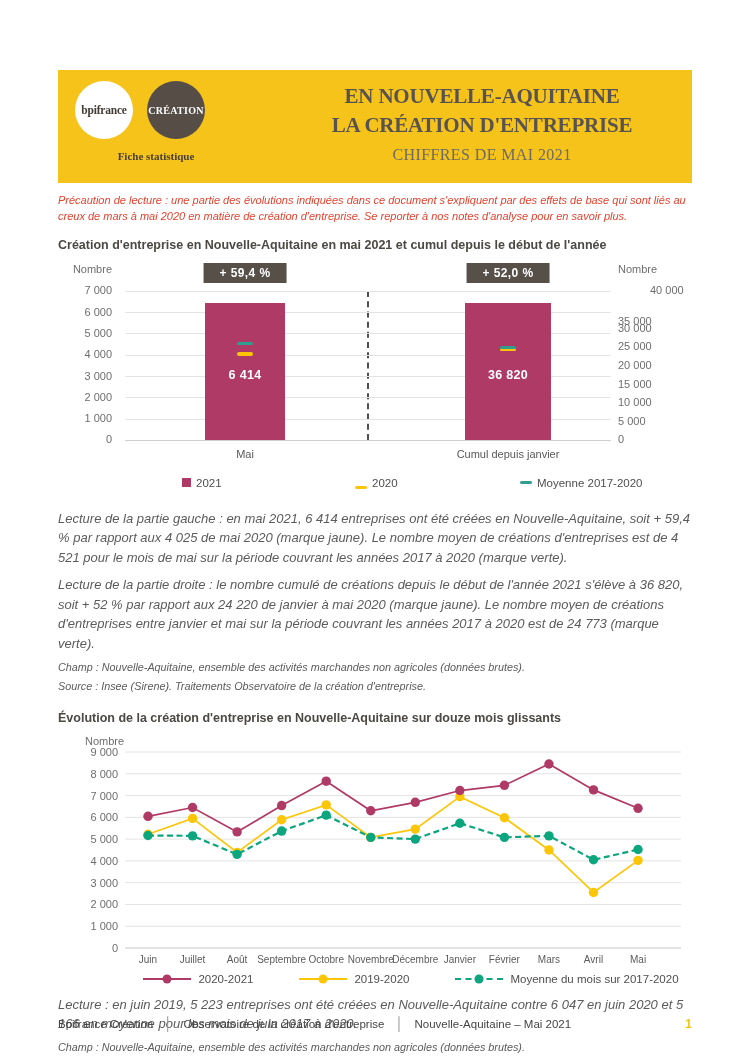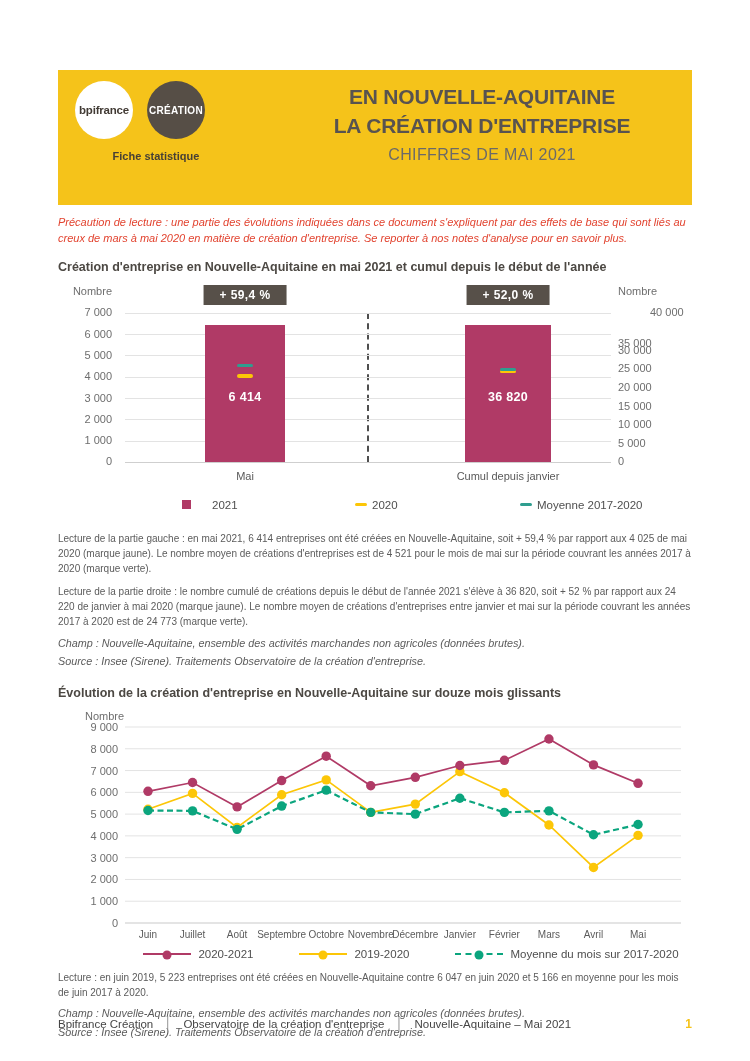--- a/index.html
+++ b/index.html
@@ -2,35 +2,35 @@
 <html style="--maroon: #B03A66; --yellow: #FCC607; --teal: #2F9E8F; --green: #0BA57E; --badge_bg: #575049; --header_yellow: #F5C31A; --logo_circle_dark: #564E46; --note_red: #E2432F; --heading_text: #4C4843; --body_text: #5B5B5B; --axis_text: #6E6E6E; --gridline: #E3E3E3; --footer_text: #454545;"><head>
 <meta charset="utf-8">
 <style>
   html,body{margin:0;padding:0;}
   body{width:750px;height:1061px;background:#fff;overflow:hidden;
        font-family:"Liberation Sans",sans-serif;-webkit-font-smoothing:antialiased;}
   .page{position:relative;width:750px;height:1061px;background:#fff;}
   .content{position:absolute;left:58px;top:70px;width:634px;}
 
   
-  .banner{position:relative;height:135px;background:var(--header_yellow);}
+  .banner{position:relative;height:113px;background:var(--header_yellow);font-family:Liberation Serif, serif;}
   .logo-wrap{position:absolute;left:17px;top:11px;width:162px;}
   .logo-row{display:flex;gap:14px;}
   .logo{width:58px;height:58px;border-radius:50%;display:flex;align-items:center;justify-content:center;font-weight:bold;}
   .logo-bpi{background:#fff;color:#423B35;font-size:11.5px;letter-spacing:-.2px;}
   .logo-creation{background:var(--logo_circle_dark);color:#fff;font-size:10px;letter-spacing:.3px;}
   .tagline{margin-top:11px;text-align:center;font-weight:bold;font-size:11px;color:#463F35;}
   .title-wrap{position:absolute;left:222px;right:8px;top:12px;text-align:center;}
   .title-line{font-size:21px;font-weight:bold;color:#585350;letter-spacing:-.2px;line-height:1.4;}
   .subtitle{margin-top:5px;font-size:16px;color:#6C6A67;letter-spacing:.4px;}
 
   
   .note{margin-top:10px;font-style:italic;font-size:11px;color:var(--note_red);line-height:1.45;}
   .section-title{margin-top:13px;font-weight:bold;font-size:12.5px;color:var(--heading_text);}
-  .lecture{margin-top:8px;font-size:10px;color:var(--body_text);line-height:1.5;}
+  .lecture{margin-top:8px;font-style:italic;font-size:13px;color:var(--body_text);line-height:1.5;}
   .meta{margin-top:4px;font-style:italic;font-size:10.8px;color:var(--body_text);line-height:1.35;}
 
   
   #bar-chart{position:relative;margin-top:9px;height:240px;}
   .axis-name-l{position:absolute;left:0;width:54px;text-align:right;top:2px;font-size:11px;color:var(--axis_text);}
   .axis-name-r{position:absolute;left:560px;top:2px;font-size:11px;color:var(--axis_text);}
   .grid{position:absolute;height:1px;}
   .tick-l{position:absolute;left:0;width:54px;text-align:right;font-size:11px;color:var(--axis_text);}
   .tick-r{position:absolute;left:560px;font-size:11px;color:var(--axis_text);}
   .bar-rect{position:absolute;background:var(--maroon);}
@@ -121,23 +121,23 @@
         <div class="marker" style="left: 187px; top: 81.0173px; background: rgb(47, 158, 143);"></div>
         <div class="bar-xlabel" style="left: 187px;">Mai</div>
         <div class="bar-rect" style="left: 407px; top: 41.8455px; width: 86px; height: 137.154px;"></div>
         <div class="badge" style="left: 450px; top: 2px;">+ 52,0 %</div>
         <div class="bar-value" style="left: 450px; top: 107px;">36 820</div>
         <div class="marker" style="left: 450px; top: 87.0305px; background: rgb(252, 198, 7);"></div>
         <div class="marker" style="left: 450px; top: 84.9706px; background: rgb(47, 158, 143);"></div>
         <div class="bar-xlabel" style="left: 450px;">Cumul depuis janvier</div>
         <div class="bar-legend-item" style="left: 124px;">
           <div class="sw-square" style="background: rgb(176, 58, 102);"></div>
-          <div style="display: inline; margin-left: 16px;">2021</div>
-        </div>
-        <div class="bar-legend-item" style="left: 297px;">
+          <div style="display: inline;">2021</div>
+        </div>
+        <div class="bar-legend-item" style="left: 297px; align-items: flex-end;">
           <div class="sw-dash" style="background: rgb(252, 198, 7);"></div>
           <div style="display: inline;">2020</div>
         </div>
         <div class="bar-legend-item" style="left: 462px;">
           <div class="sw-dash" style="background: rgb(47, 158, 143);"></div>
           <div style="display: inline;">Moyenne 2017-2020</div>
         </div>
       </div>
 
     <div class="lecture">Lecture de la partie gauche : en mai 2021, 6 414 entreprises ont été créées en Nouvelle-Aquitaine, soit + 59,4 % par rapport aux 4 025 de mai 2020 (marque jaune). Le nombre moyen de créations d'entreprises est de 4 521 pour le mois de mai sur la période couvrant les années 2017 à 2020 (marque verte).</div>

